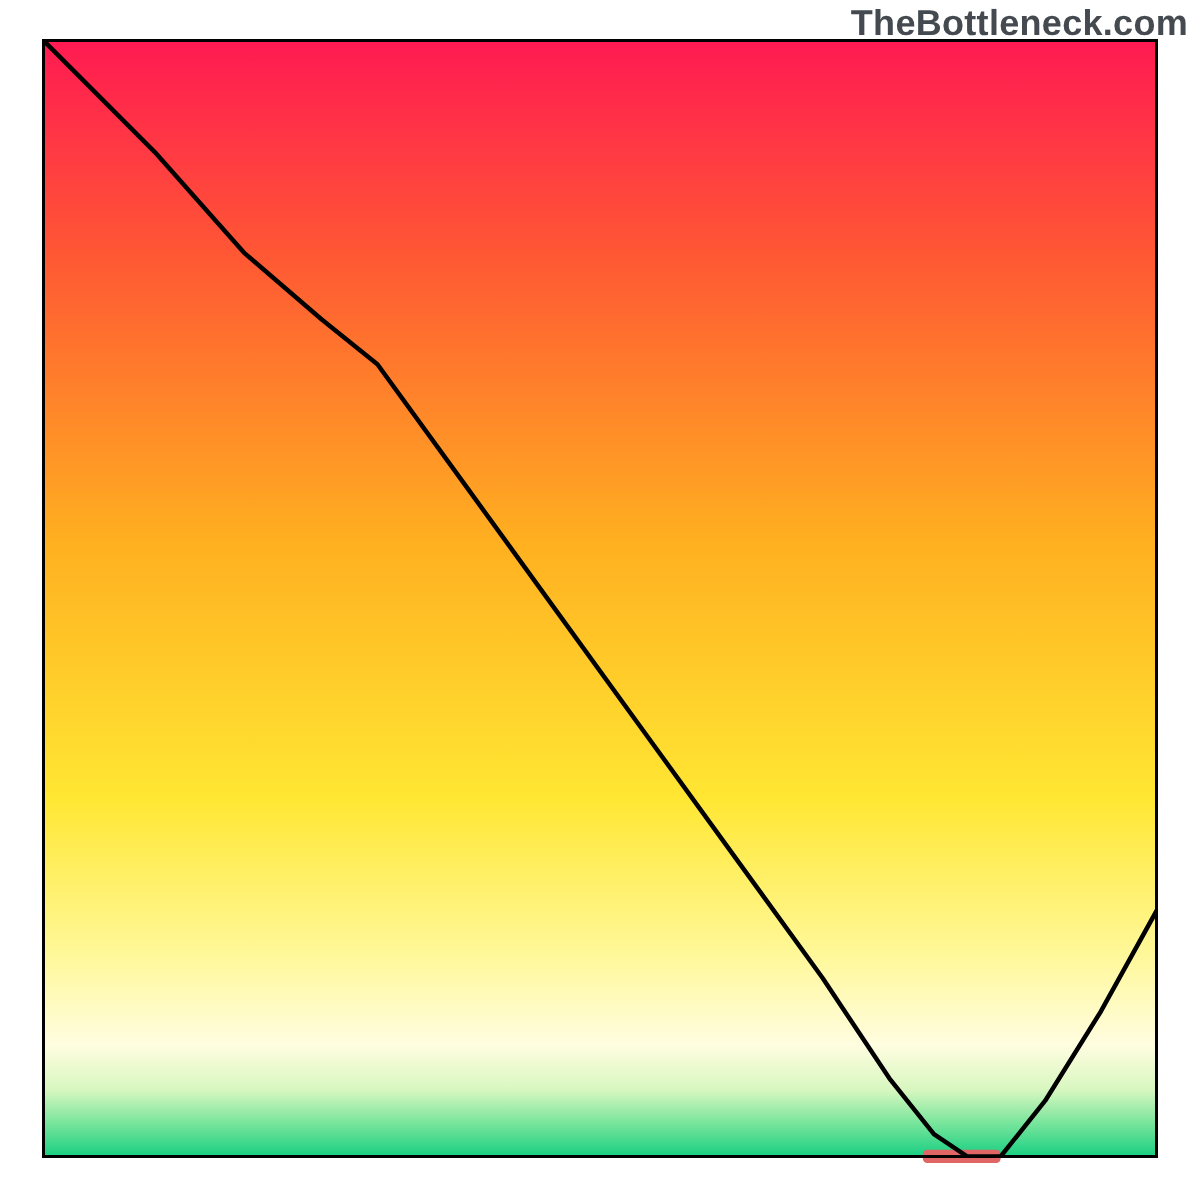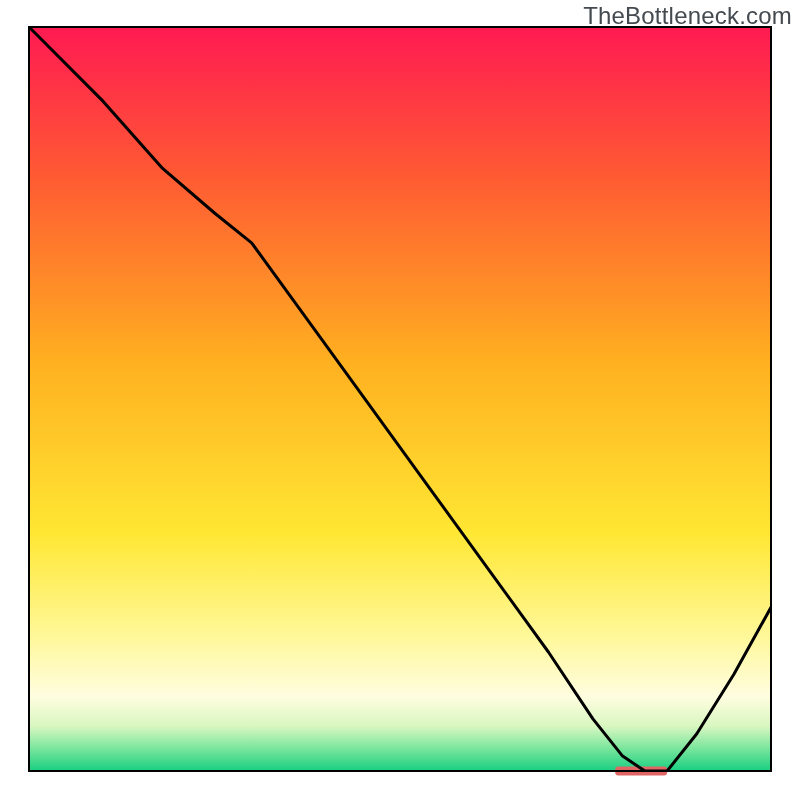--- a/index.html
+++ b/index.html
@@ -20,21 +20,21 @@
     inset: 0;
     width: 800px;
     height: 800px;
     display: block;
   }
   .watermark {
     position: absolute;
     top: 2px;
     right: 8px;
     font-size: 24px;
-    font-weight: 400;
+    font-weight: 700;
     color: #444a4f;
     letter-spacing: 0.2px;
     user-select: none;
   }
 </style>
 </head>
 <body>
 
 <div class="stage">
 

